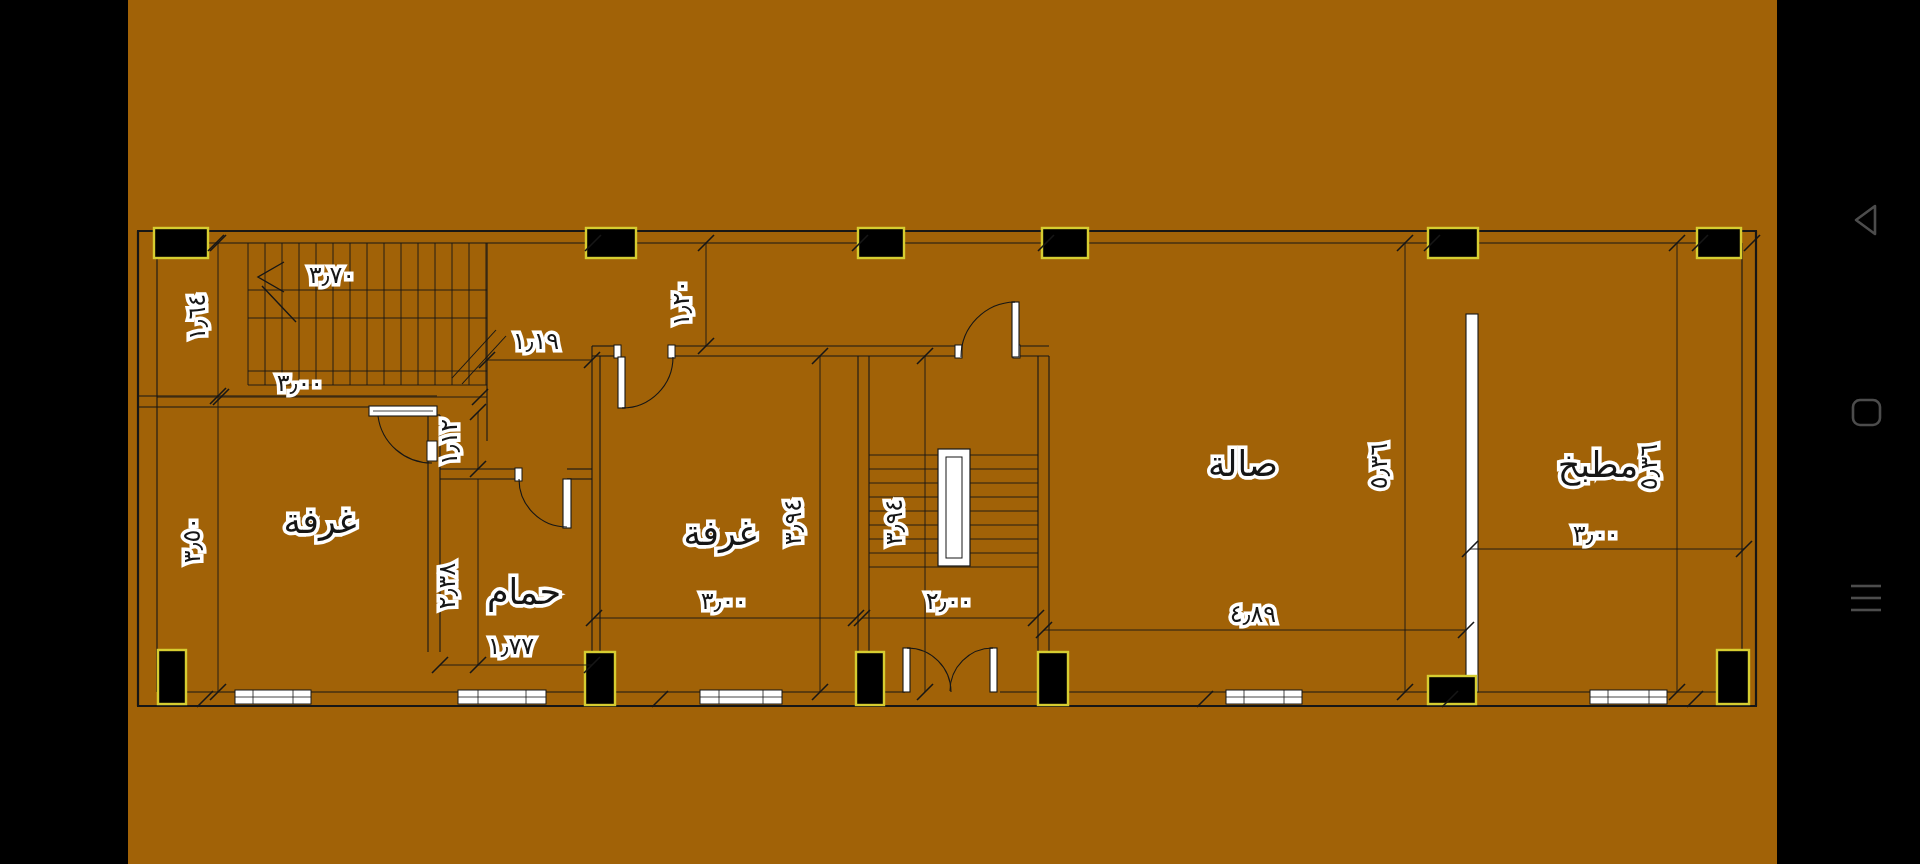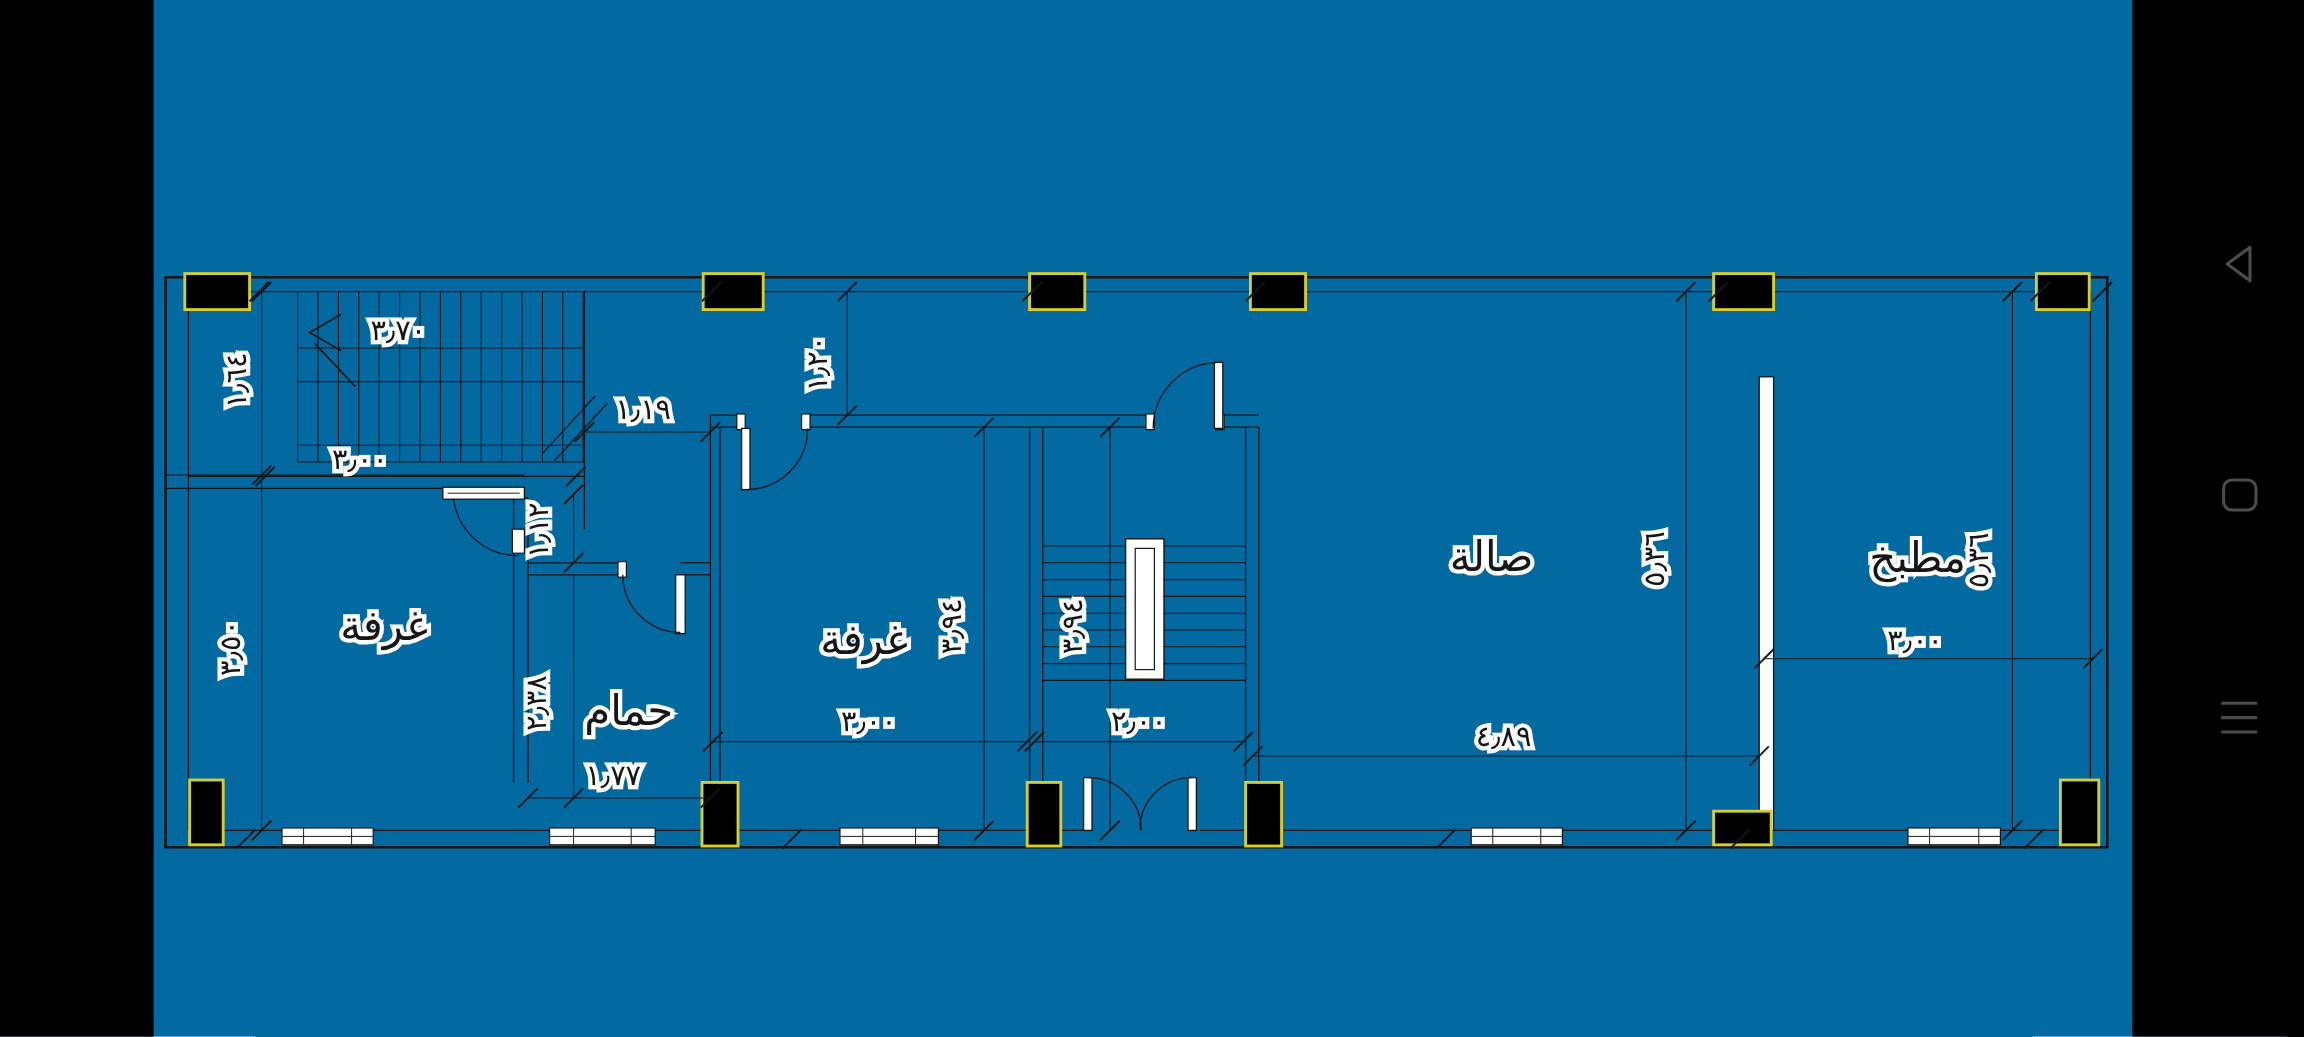--- a/index.html
+++ b/index.html
@@ -1,17 +1,17 @@
 <!DOCTYPE html>
 <html><head>
 <meta charset="utf-8">
 <style>
   html,body{margin:0;padding:0;background:#ffffff;width:1920px;height:864px;overflow:hidden;
             font-family:"DejaVu Sans",sans-serif;}
-  .screen{position:relative;width:1920px;height:864px;background:#0369a1;}
+  .screen{position:relative;width:1920px;height:864px;background:#a16207;}
   .bezel{position:absolute;top:0;height:864px;background:#000000;}
   .bezel.left{left:0;width:128px;}
   .bezel.right{left:1777px;width:143px;}
   .plan-svg{position:absolute;left:0;top:0;}
   .nav-btn{position:absolute;left:71px;width:36px;height:36px;cursor:pointer;}
   svg text{fill:#161616;}
   .dim{font-size:24px;}
   .room{font-size:35px;}
   .halo{stroke:#ffffff;stroke-width:7px;paint-order:stroke;}
 </style>

